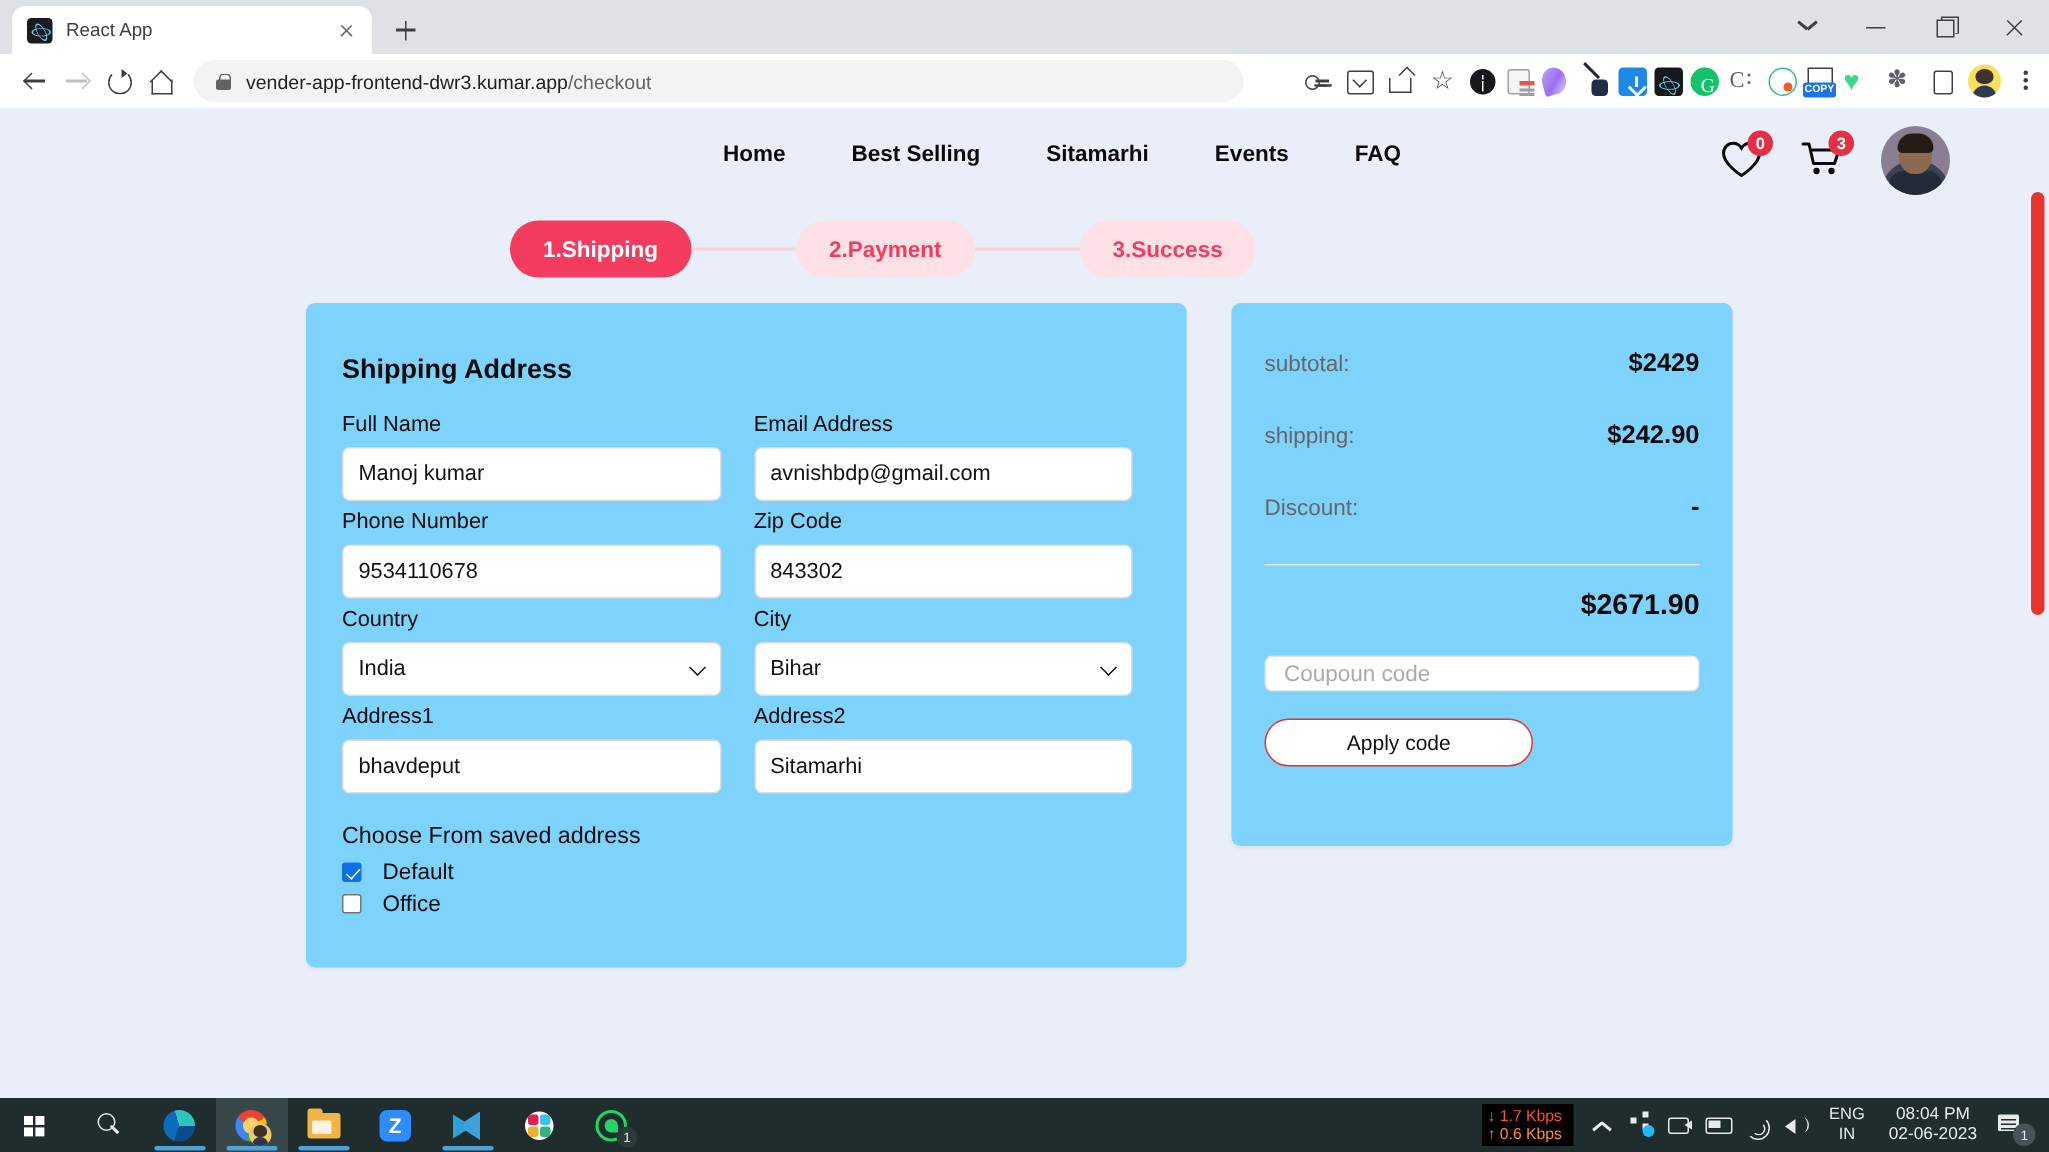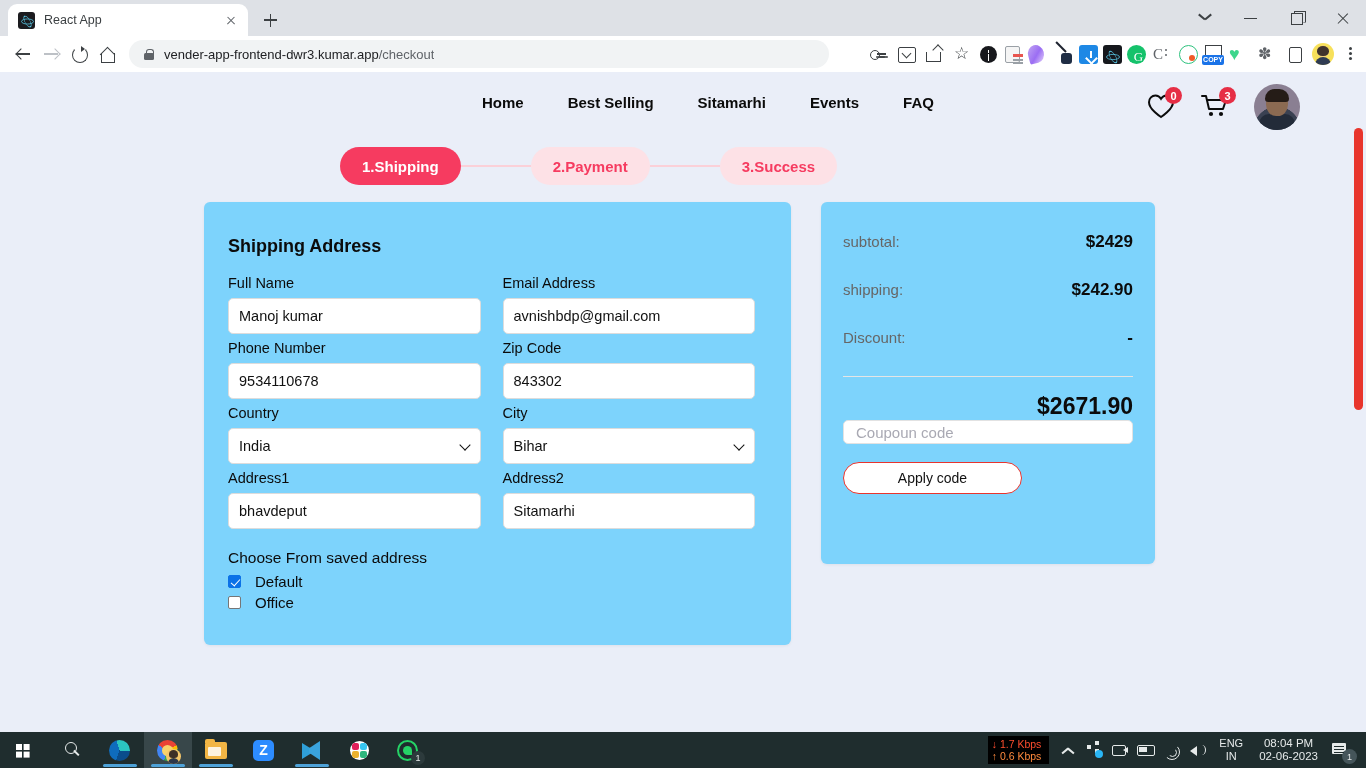--- a/index.html
+++ b/index.html
@@ -438,21 +438,21 @@
   .check-row span { font-size: 15px; color: #0b0b0b; margin-left: 14px; }
 
   .summary-card { width: 334px; height: 362px; padding: 30px 22px 0 22px; }
   .sum-row {
     display: flex; justify-content: space-between; align-items: baseline;
     margin-bottom: 28px;
   }
   .sum-label { font-size: 15px; color: #666; }
   .sum-value { font-size: 17px; font-weight: bold; color: #0b0b0b; }
   .sum-div { height: 1px; background: #e5e5e5; margin: 0 0 16px 0; }
-  .sum-total { text-align: right; font-size: 23px; font-weight: bold; color: #0b0b0b; }
+  .sum-total { text-align: right; font-size: 19px; font-weight: bold; color: #0b0b0b; margin-bottom: 22px; }
   .coupon {
     width: 100%; height: 24px; border: 1px solid #e2e2e2; border-radius: 5px;
     padding: 0 12px; font-size: 15px; color: #111; outline: none;
     font-family: "Liberation Sans", sans-serif;
   }
   .coupon::placeholder { color: #a9a9b3; }
   .apply-btn {
     margin-top: 18px; width: 179px; height: 32px; border-radius: 24px;
     border: 1.7px solid #e9342d; background: #ffffff;
     font-size: 14px; color: #111; font-family: "Liberation Sans", sans-serif;

